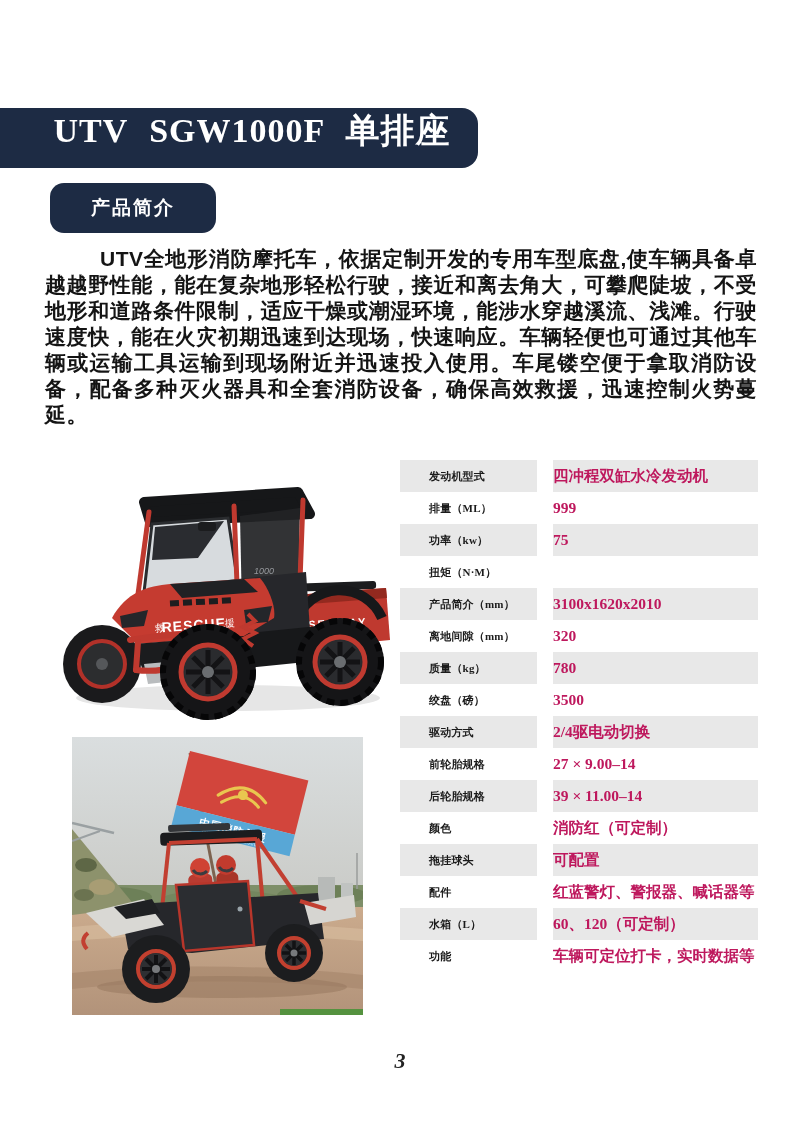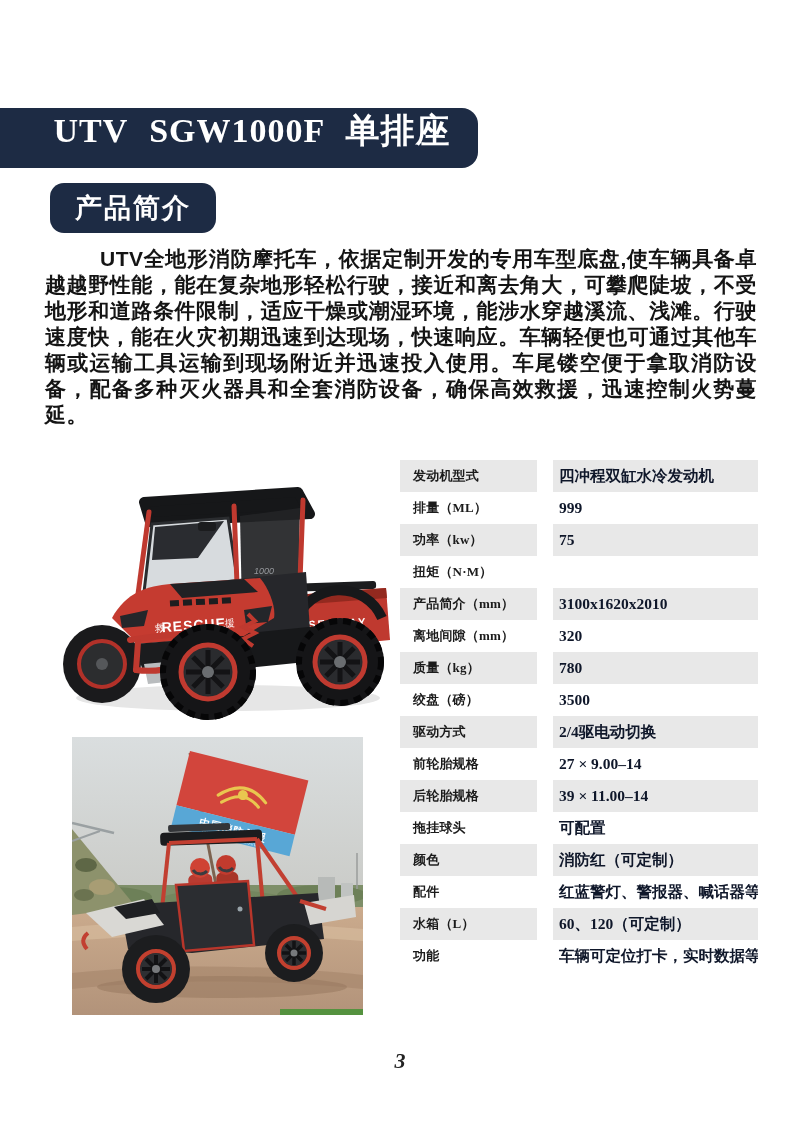--- a/index.html
+++ b/index.html
@@ -14,42 +14,42 @@
   }
   .title-bar .title-text {
     color:#ffffff; font-family:"Liberation Serif", serif; font-weight:700;
     font-size:34px; letter-spacing:1px; word-spacing:12px; padding-left:26px; white-space:nowrap;
   }
   .section-badge {
     position:absolute; top:183px; left:50px; width:166px; height:50px;
     background:#1d2b44; border-radius:14px;
     display:flex; align-items:center; justify-content:center;
   }
-  .section-badge .badge-text { color:#ffffff; font-weight:700; font-size:27px; letter-spacing:2px; white-space:nowrap; }
+  .section-badge .badge-text { color:#ffffff; font-weight:700; font-size:19px; letter-spacing:2px; white-space:nowrap; }
   .intro {
     position:absolute; top:246px; left:45px; width:712px; margin:0;
     font-size:21px; font-weight:700; line-height:26px; color:#141414;
     text-align:justify; text-indent:55px; letter-spacing:0.5px;
   }
   figure { margin:0; padding:0; }
   .figure-studio { position:absolute; top:458px; left:48px; width:348px; height:276px; }
   .figure-photo  { position:absolute; top:737px; left:72px; width:291px; height:278px; }
   .figure-studio svg, .figure-photo svg { display:block; width:100%; height:100%; }
 
   .spec-table { position:absolute; top:460px; left:400px; width:358px; }
   .spec-row { display:grid; grid-template-columns:137px 16px 205px; height:32px; }
   .spec-row .cell { display:flex; align-items:center; overflow:hidden; white-space:nowrap; }
   .spec-table > div:nth-of-type(odd) .cell { background:#e8e8e8; }
   .spec-label {
-    padding-left:13px; font-family:"Liberation Serif", serif;
-    font-weight:700; font-size:13px; color:#1b1b1b; letter-spacing:0.2px;
+    padding-left:29px; font-family:"Liberation Serif", serif;
+    font-weight:700; font-size:11px; color:#1b1b1b; letter-spacing:0.2px;
   }
   .spec-value {
-    padding-left:6px; font-family:"Liberation Serif", serif;
-    font-weight:700; font-size:15.5px; color:#0f172a;
+    padding-left:0; font-family:"Liberation Serif", serif;
+    font-weight:700; font-size:15.5px; color:#be185d;
   }
   .page-number {
     position:absolute; top:1048px; left:0; width:800px; text-align:center;
     font-family:"Liberation Serif", serif; font-style:italic; font-weight:700;
     font-size:22px; color:#222222;
   }
   svg text { font-family:"Liberation Sans", sans-serif; }
 </style>
 </head>
 <body>
@@ -312,32 +312,32 @@
         <div class="cell spec-value">27 × 9.00–14</div>
       </div>
 
       <div class="spec-row">
         <div class="cell spec-label">后轮胎规格</div>
         <div class="gap"></div>
         <div class="cell spec-value">39 × 11.00–14</div>
       </div>
 
       <div class="spec-row">
+        <div class="cell spec-label">颜色</div>
+        <div class="gap"></div>
+        <div class="cell spec-value">消防红（可定制）</div>
+      </div>
+
+      <div class="spec-row">
         <div class="cell spec-label">拖挂球头</div>
         <div class="gap"></div>
         <div class="cell spec-value">可配置</div>
       </div>
 
       <div class="spec-row">
-        <div class="cell spec-label">颜色</div>
-        <div class="gap"></div>
-        <div class="cell spec-value">消防红（可定制）</div>
-      </div>
-
-      <div class="spec-row">
         <div class="cell spec-label">配件</div>
         <div class="gap"></div>
         <div class="cell spec-value">红蓝警灯、警报器、喊话器等</div>
       </div>
 
       <div class="spec-row">
         <div class="cell spec-label">水箱（L）</div>
         <div class="gap"></div>
         <div class="cell spec-value">60、120（可定制）</div>
       </div>

